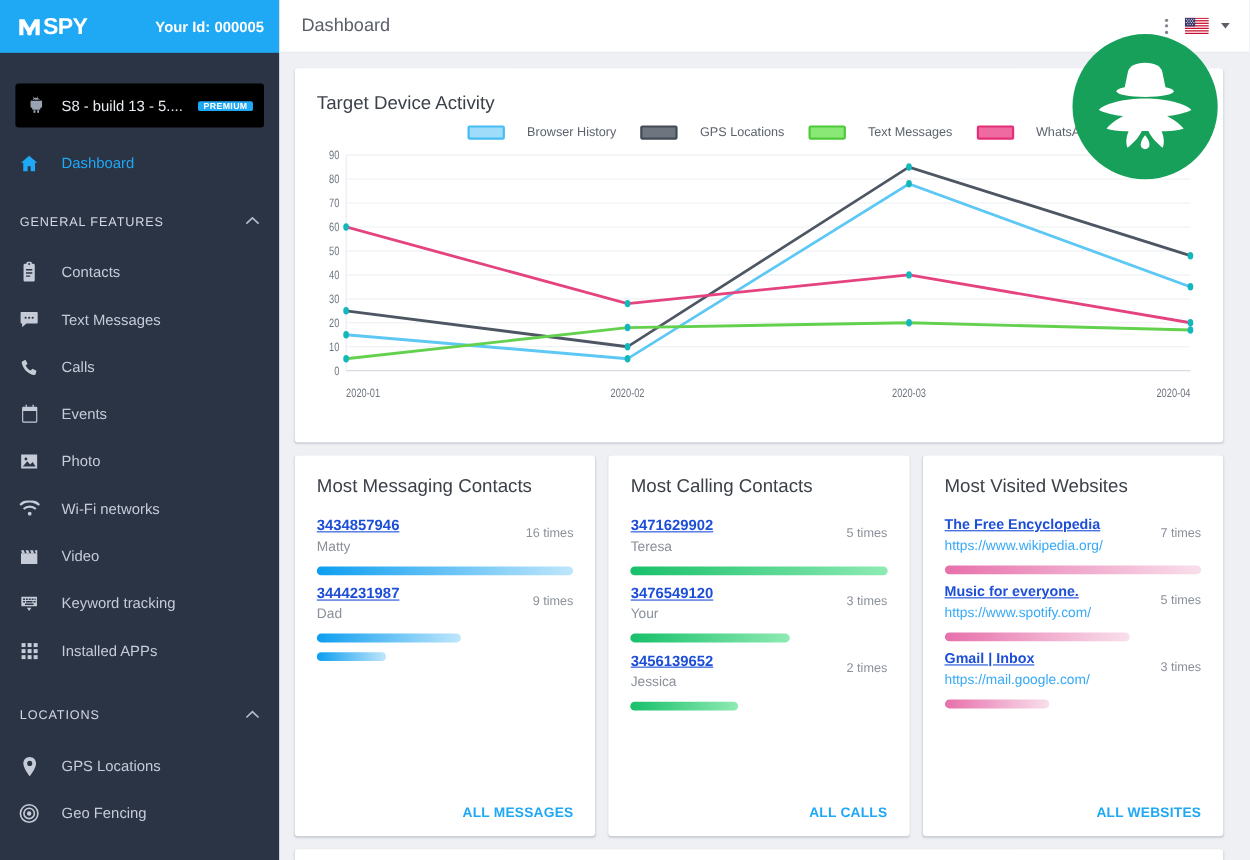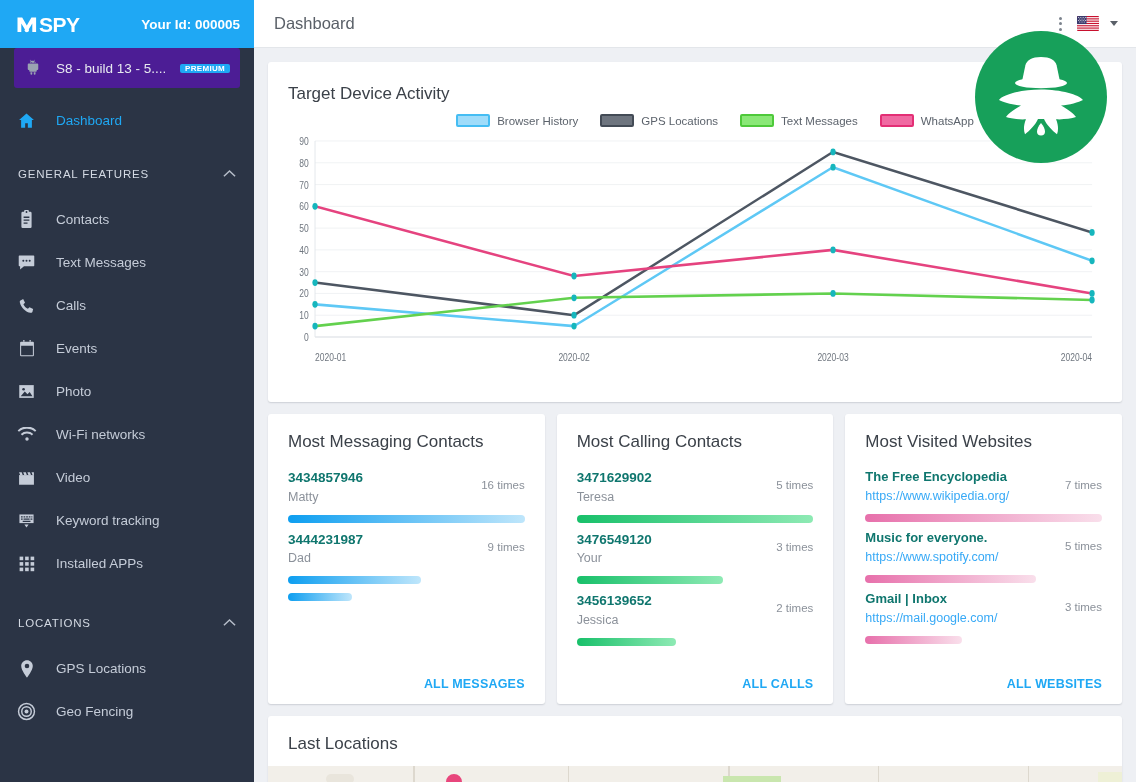--- a/index.html
+++ b/index.html
@@ -26,23 +26,23 @@
     justify-content: space-between;
   }
   .logo { display: flex; align-items: center; gap: 0px; }
   .logo-text {
     color: #ffffff; font-size: 21px; font-weight: bold;
     letter-spacing: -0.5px; line-height: 1;
   }
   .your-id { color: #ffffff; font-size: 13.5px; font-weight: bold; }
 
   .device-box {
-    margin: 0 14px 0 14px;
+    margin: 28px 14px 0 14px;
     height: 40px;
-    background: #4c1d95;
+    background: #000000;
     border-radius: 3px;
     display: flex; align-items: center;
     padding: 0 10px;
     gap: 8px;
   }
   .device-name {
     color: #e7eaf0; font-size: 13.5px; flex: 1; text-align: center;
     white-space: nowrap; overflow: hidden;
   }
   .premium-badge {
@@ -83,49 +83,49 @@
     padding: 0 18px 0 20px;
     border-bottom: 1px solid #e3e6ea;
   }
   .page-title { font-size: 16.5px; color: #5a6068; }
   .topbar-right { display:flex; align-items:center; gap: 11px; }
   .kebab { display:flex; flex-direction:column; gap:2.5px; cursor:pointer; padding: 2px 4px;}
   .kebab i { width:3px;height:3px;border-radius:50%;background:#7c838d; display:block;}
   .flag { width: 22px; height: 15px; border-radius: 1px; overflow:hidden; display:block; }
   .caret { width:0;height:0;border-left:4.5px solid transparent;border-right:4.5px solid transparent;border-top:5px solid #5a6068; cursor:pointer;}
 
-  .content { padding: 14px 14px 0 14px; height: 734px; overflow: hidden; }
+  .content { padding: 14px 24px 0 14px; height: 734px; overflow: hidden; }
 
   .card {
     background: #ffffff; border-radius: 3px;
     box-shadow: 0 1px 2px rgba(20,30,50,.10), 0 1px 1px rgba(20,30,50,.05);
   }
 
   
   .chart-card { height: 340px; padding: 18px 16px 6px 16px; position: relative; }
   .chart-title { font-size: 17px; color: #3b4149; margin: 4px 0 0 4px; }
   .legend {
     display:flex; justify-content:center; gap: 22px; align-items:center;
     margin-top: 10px; margin-left: 40px;
   }
-  .legend-item { display:flex; align-items:center; gap:7px; }
+  .legend-item { display:flex; align-items:center; gap:20px; }
   .legend-swatch { width:34px; height:13px; border-radius:2px; border-width:2px; border-style:solid; }
   .legend-label { font-size: 11.5px; color: #5c636c; }
 
   .plot-wrap { position: relative; margin-top: 6px; height: 238px; }
   .plot { position:absolute; left:0; top:0; width: 100%; height: 238px; }
 
   
-  .cards-row { display: flex; gap: 12px; margin-top: 12px; height: 290px; }
+  .cards-row { display: flex; gap: 12px; margin-top: 12px; height: 346px; }
   .stat-card { flex: 1; padding: 18px 20px 12px 20px; display:flex; flex-direction:column; }
   .stat-title { font-size: 17px; color: #3b4149; margin-bottom: 16px; }
   .stat-list { flex: 1; }
   .stat-row { margin-bottom: 7px; }
   .stat-top { display:flex; align-items:flex-start; justify-content:space-between; }
-  .stat-primary { font-size: 13.5px; color: #0f766e; font-weight: bold; line-height: 1.45; }
+  .stat-primary { font-size: 13.5px; color: #1d4ed8; font-weight: bold; line-height: 1.45; text-decoration: underline; }
   .stat-primary.web { font-weight: bold; font-size: 13px; }
   .stat-secondary { font-size: 12.5px; color: #8b919a; line-height: 1.45; }
   .stat-secondary.link { color: #37a9f6; }
   .stat-count { font-size: 11.5px; color: #8b919a; padding-top: 11px; white-space:nowrap; }
   .bar-track { height: 8px; border-radius: 4px; margin-top: 9px; }
   .bar { height: 8px; border-radius: 4px; }
   .stat-footer { text-align: right; padding-top: 2px; }
   .stat-link {
     font-size: 12.5px; font-weight: bold; color: #1fa8f4; letter-spacing: .2px; cursor: pointer;
   }

